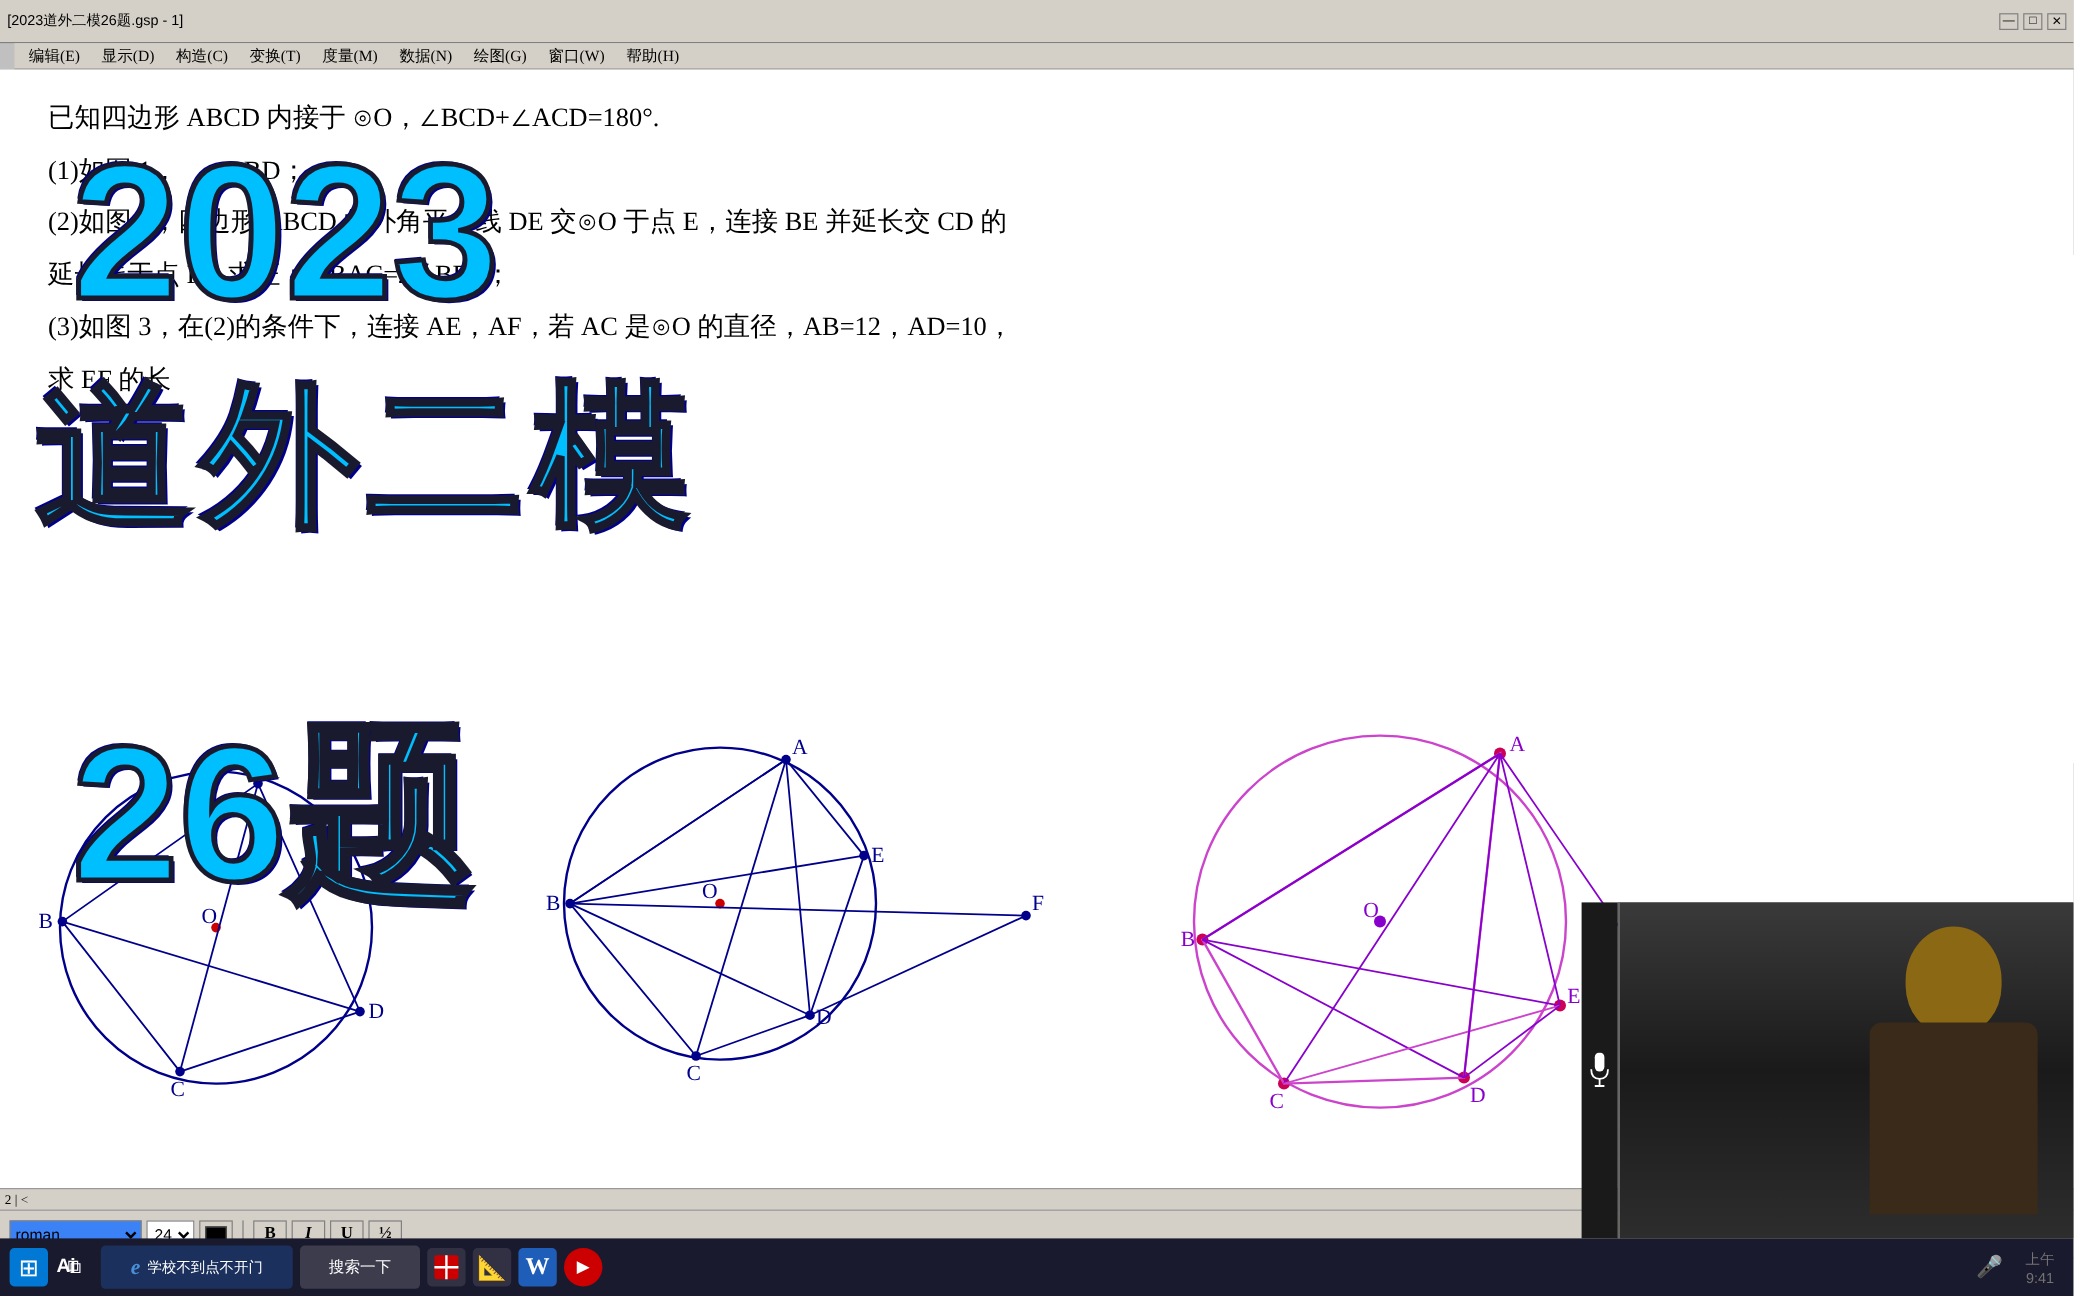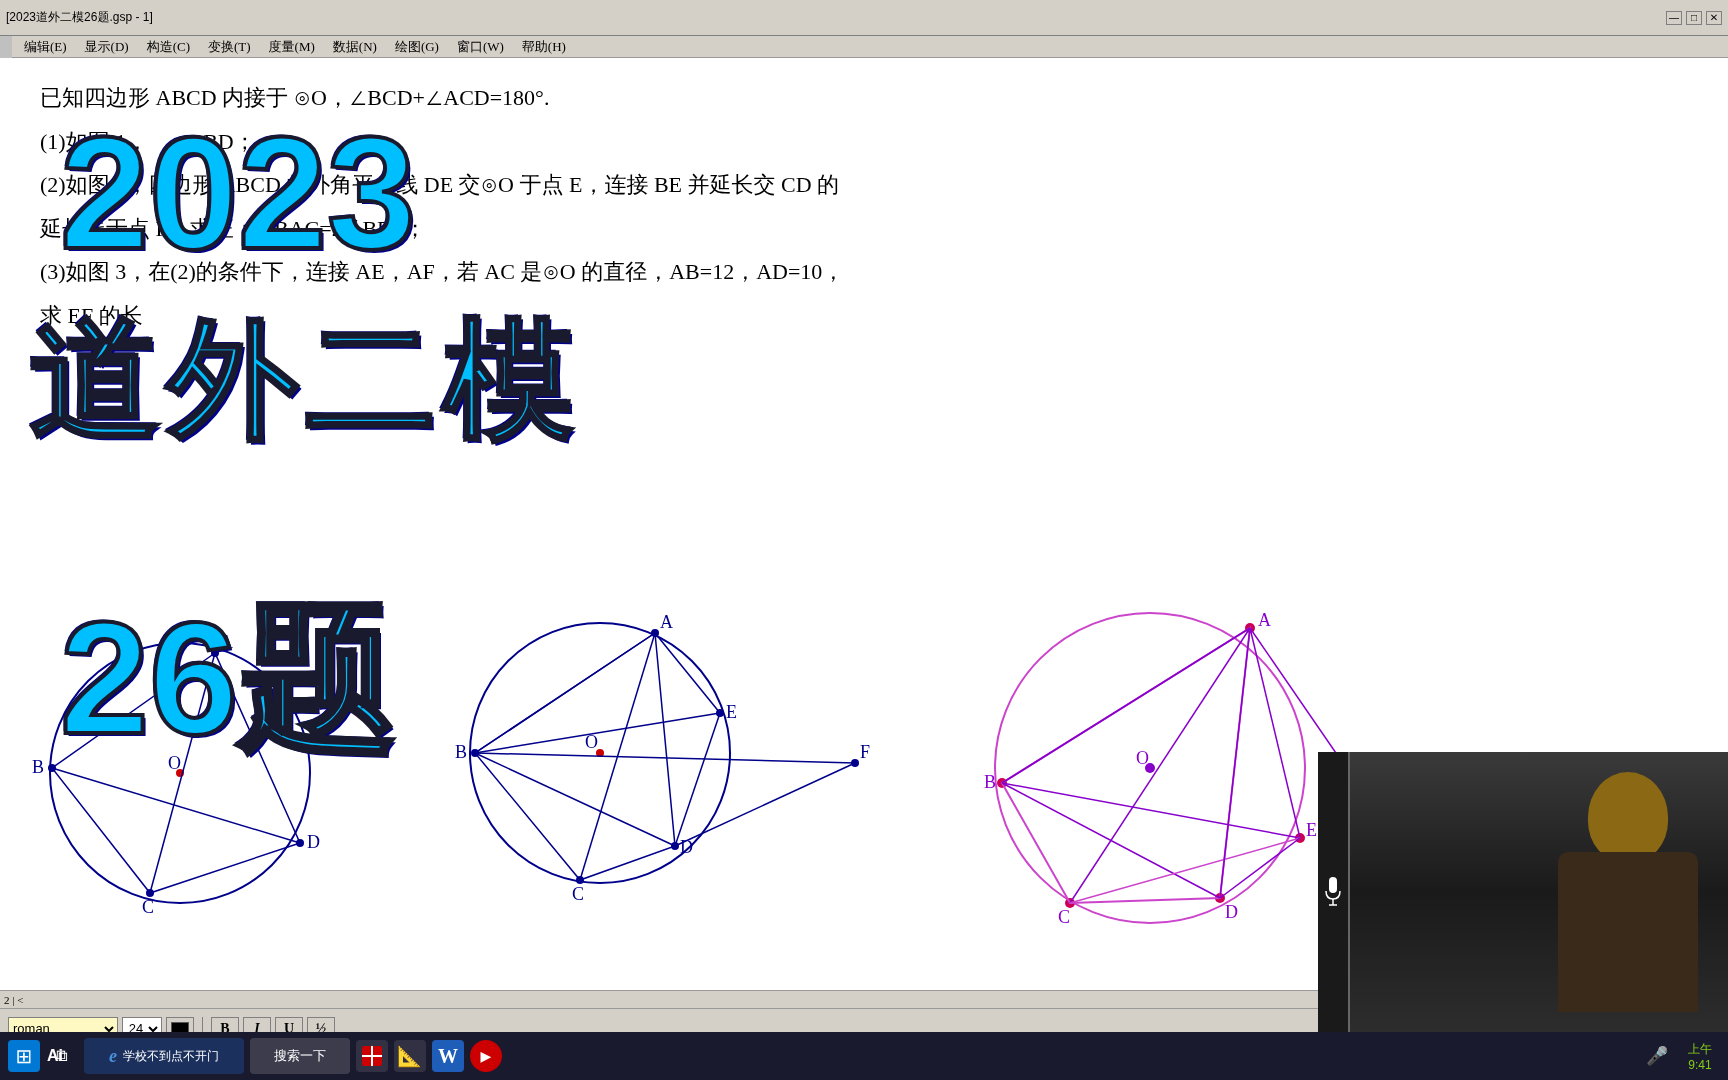--- a/index.html
+++ b/index.html
@@ -158,21 +158,21 @@
       display: flex;
       align-items: center;
       padding: 0 8px;
       gap: 4px;
     }
 
     .font-select {
       width: 110px; height: 24px;
       font-size: 13px;
       border: 1px solid #808080;
-      background: #fef9c3;
+      background: #3b82f6;
     }
     .size-input {
       width: 40px; height: 24px;
       font-size: 13px;
       border: 1px solid #808080;
       background: white;
       text-align: center;
     }
     .color-btn {
       width: 28px; height: 24px;
@@ -548,20 +548,20 @@
   </div>
 
   <div class="taskbar-icon" style="background:#cc0000; border-radius:50%;">
     <span style="color:white; font-size:14px;">▶</span>
   </div>
 
   <div style="flex:1;"></div>
 
   <div class="taskbar-icon" style="color:white; font-size:18px;">🎤</div>
 
-  <div style="color:#84cc16; font-size:12px; font-family:'Microsoft YaHei',sans-serif; padding:0 8px; text-align:center;">
+  <div style="color:#737373; font-size:12px; font-family:'Microsoft YaHei',sans-serif; padding:0 8px; text-align:center;">
     <div>上午</div>
     <div>9:41</div>
   </div>
 
 </div>
 
 <div style="position:absolute; bottom:0; left:16px; width:78px; height:48px; display:flex; align-items:center; justify-content:center; z-index:100; color:white; font-size:16px; font-family:'Microsoft YaHei', sans-serif; font-weight:bold;">Ai</div>
 
 </body></html>

